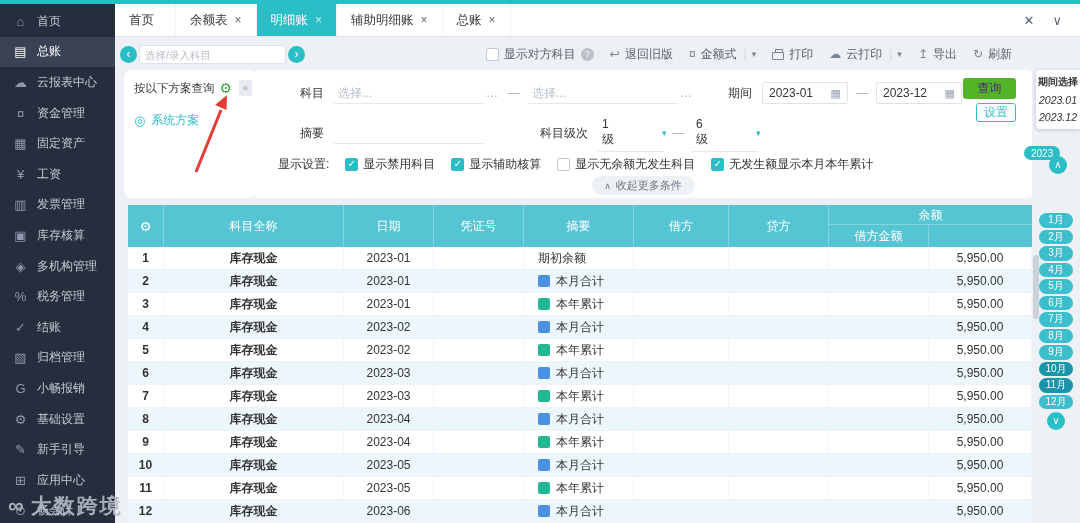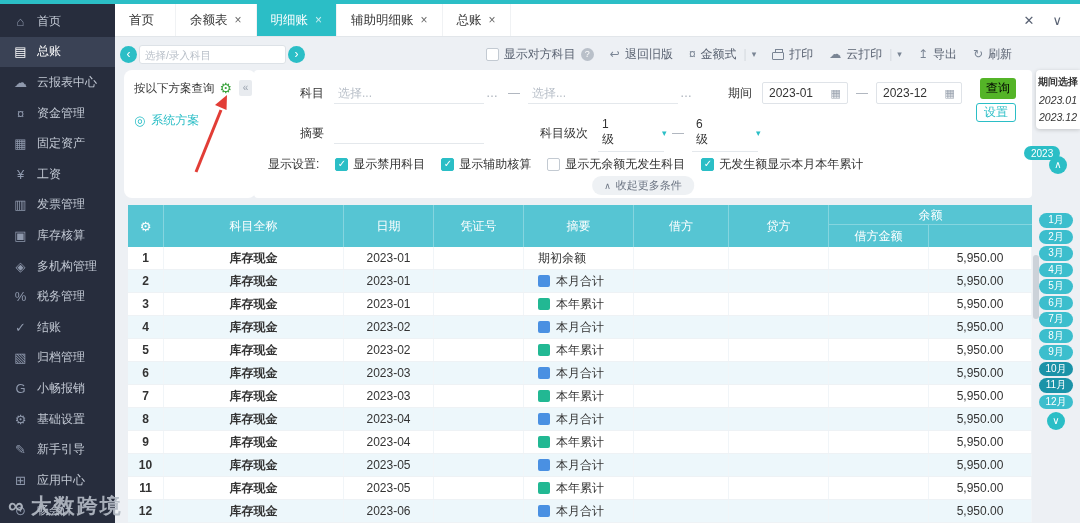--- a/index.html
+++ b/index.html
@@ -63,23 +63,23 @@
   .sel-input { width:150px; border:none; border-bottom:1px solid #e4e8ec; color:#333; font-size:12px; padding:3px 4px; background:transparent; font-family:inherit; }
   .sel-input::placeholder { color:#b8bfc8; }
   .more-btn { color:#a7aeb8; font-size:12px; margin:0 2px; cursor:pointer; }
   .dash { color:#a7aeb8; margin:0 8px; font-size:12px; }
   .period-group { display:flex; align-items:center; margin-left:34px; }
   .date-box { width:86px; height:22px; border:1px solid #dfe3e8; border-radius:2px; display:flex; align-items:center; justify-content:space-between; padding:0 6px; font-size:12px; color:#333; cursor:pointer; }
   .cal { color:#9aa3af; font-size:11px; }
   .level-group { display:flex; align-items:center; margin-left:56px; }
   .level { width:66px; border-bottom:1px solid #e4e8ec; display:flex; align-items:center; justify-content:space-between; font-size:12px; color:#333; padding:3px 4px; cursor:pointer;gap:48px; }
   .level .lv-caret { color:#2bbec6; font-size:9px; }
-  .btn-query { position:absolute; right:16px; top:8px; width:36px; height:21px; background:#54b427; color:#000000; border:none; border-radius:3px; font-size:12px; cursor:pointer; font-family:inherit; }
+  .btn-query { position:absolute; right:16px; top:8px; width:53px; height:21px; background:#54b427; color:#4c1d95; border:none; border-radius:3px; font-size:12px; cursor:pointer; font-family:inherit; }
   .btn-settings { position:absolute; right:16px; top:33px; width:40px; height:19px; background:#fff; color:#2bbec6; border:1px solid #2bbec6; border-radius:3px; font-size:12px; cursor:pointer; font-family:inherit; }
-  .f-checks { position:absolute; left:14px; top:86px; display:flex; align-items:center; gap:16px; font-size:12px; color:#333; white-space:nowrap; }
+  .f-checks { position:absolute; left:24px; top:86px; display:flex; align-items:center; gap:16px; font-size:12px; color:#333; white-space:nowrap; }
   .chk { display:flex; align-items:center; gap:5px; cursor:pointer; }
   .collapse-pill { position:absolute; bottom:3px; left:50%; transform:translateX(-50%); background:#eef1f4; border-radius:9px; padding:2px 12px; font-size:11px; color:#6b7482; display:flex; align-items:center; gap:5px; cursor:pointer; }
   .cp-ic { font-size:9px; }
 
   
   .table-card { position:absolute; left:128px; top:205px; width:904px; bottom:0; background:#fff; z-index:1; }
   .thead { display:flex; height:42px; background:#56c5d3; color:#fff; font-size:12px; }
   .th { display:flex; align-items:center; justify-content:center; border-right:1px solid rgba(255,255,255,.28); height:100%; }
   .th-group { width:203px; display:flex; flex-direction:column; }
   .gtitle { height:20px; line-height:20px; text-align:center; border-bottom:1px solid rgba(255,255,255,.28); }

